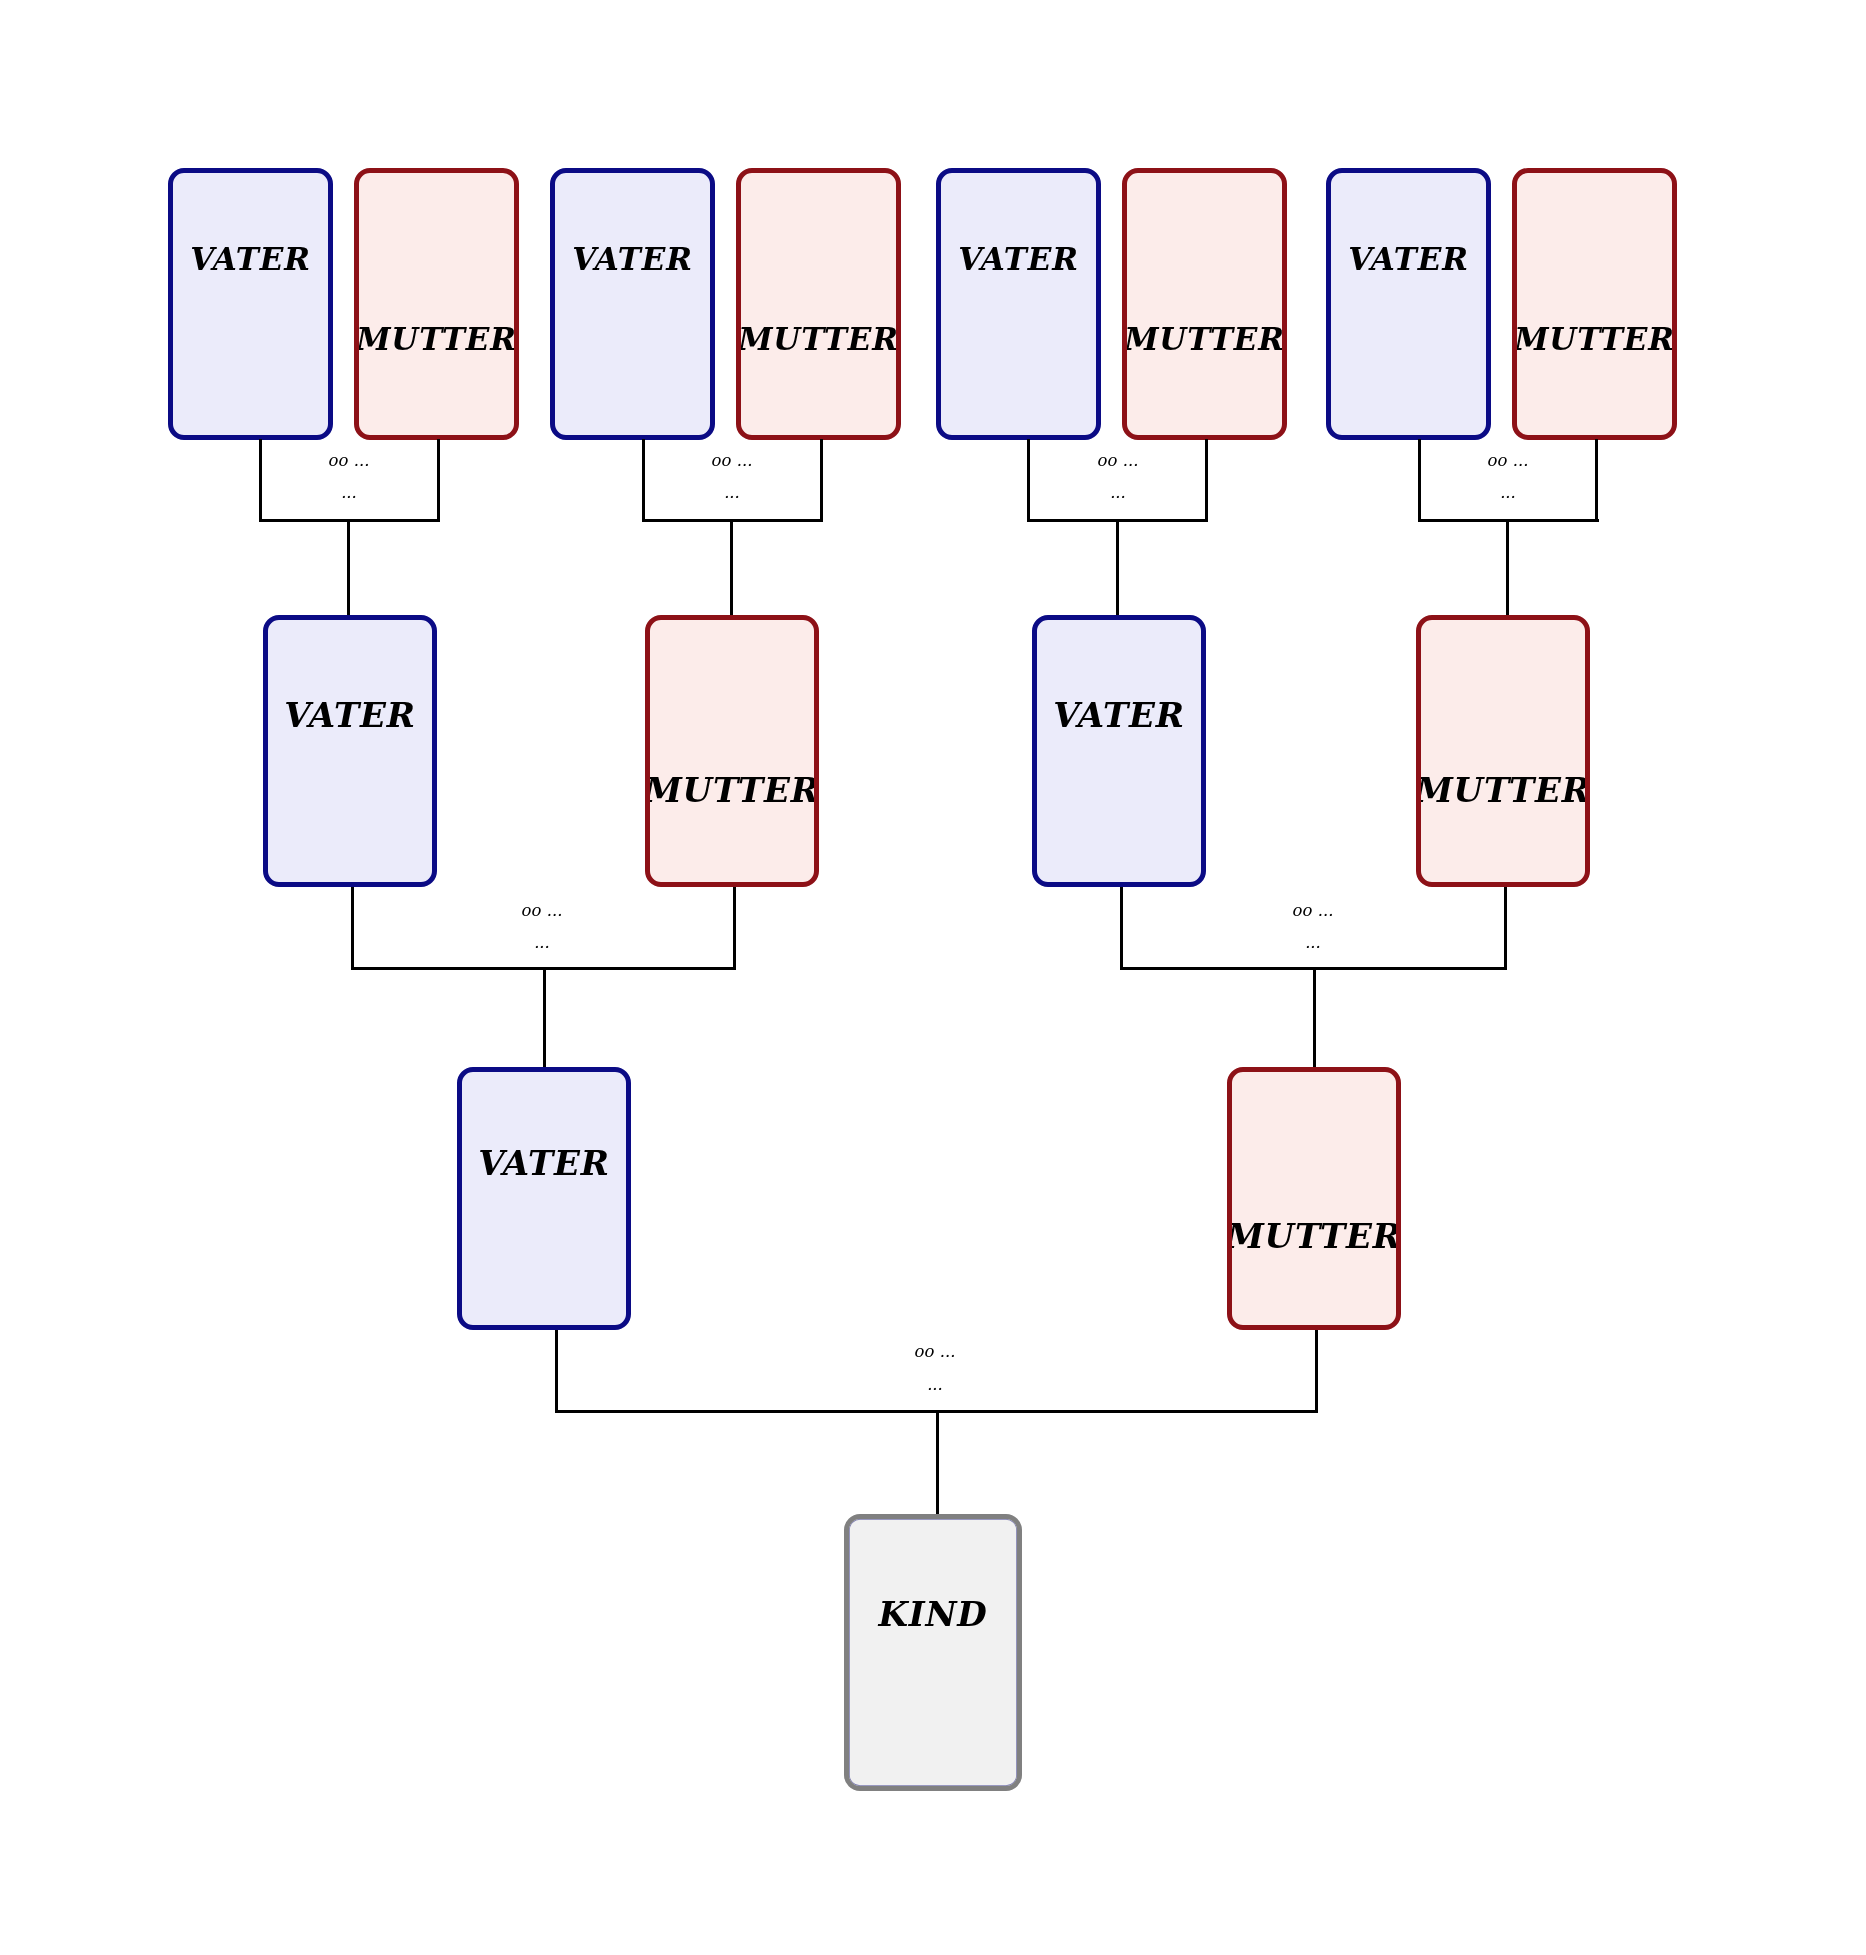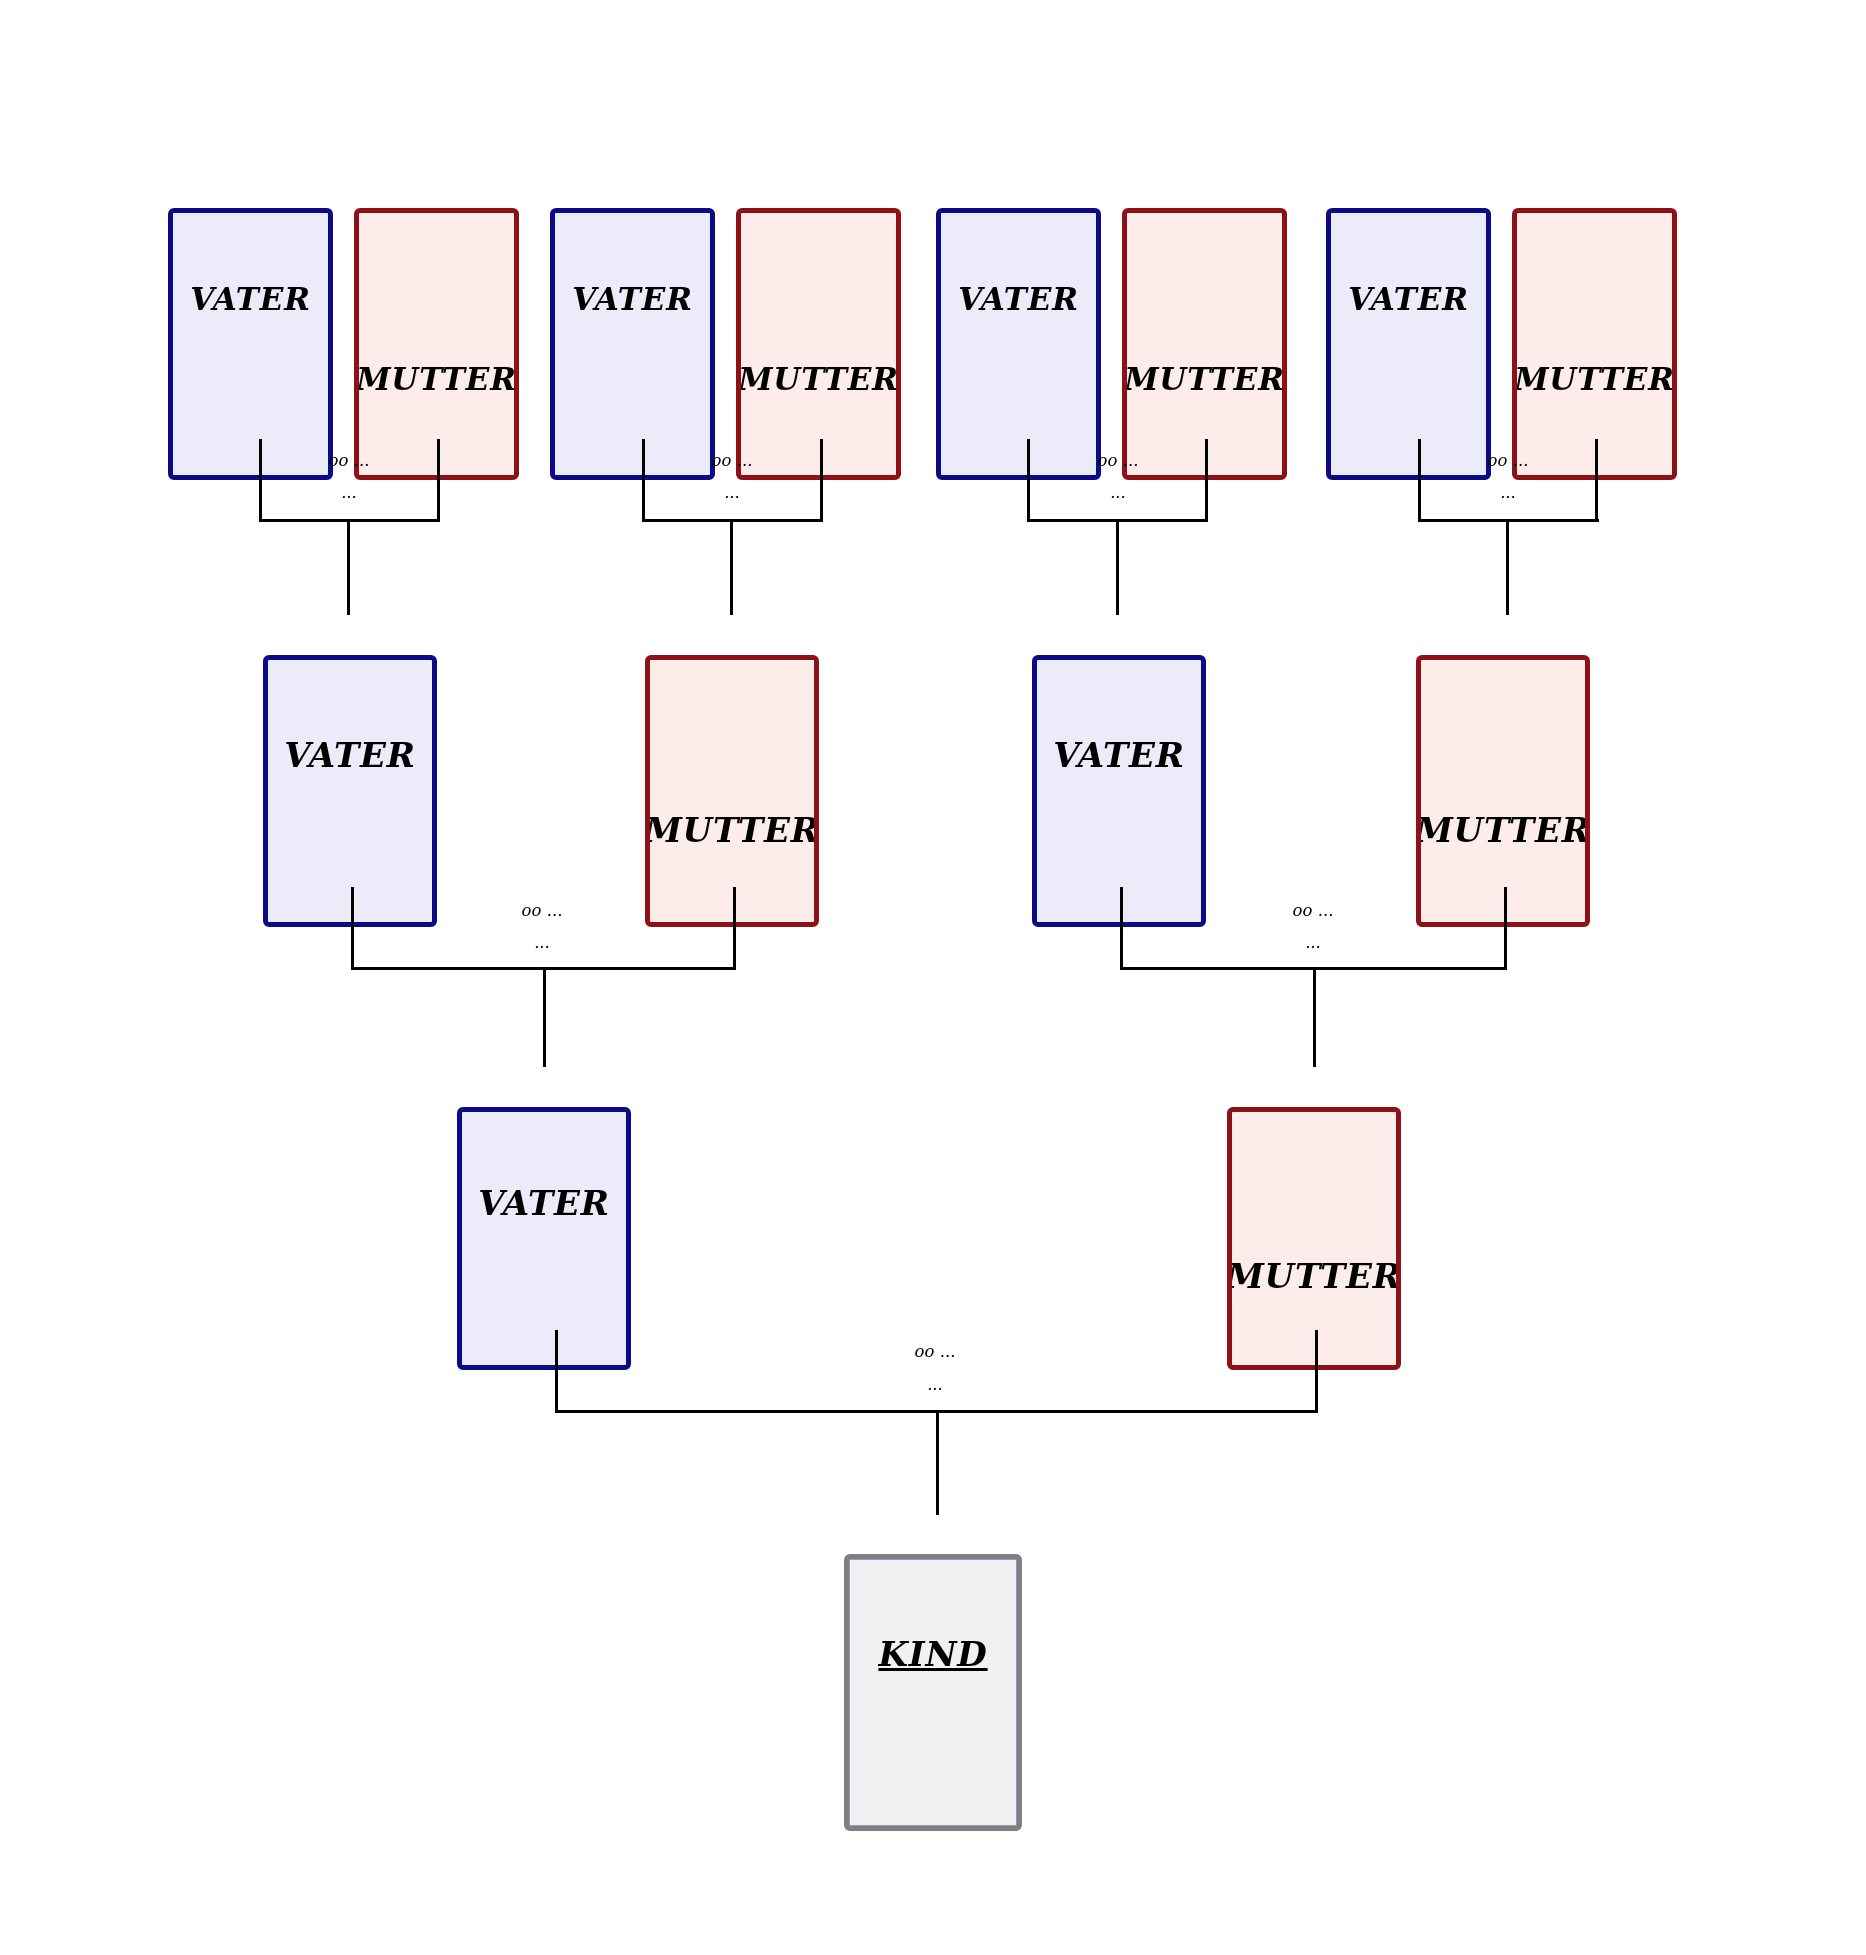--- a/index.html
+++ b/index.html
@@ -8,26 +8,25 @@
     position:relative;
     width:1867px;
     height:1955px;
     background:#ffffff;
     overflow:hidden;
   }
   
   .node{
     position:absolute;
     box-sizing:border-box;
-    border-radius:6px;
+    border-radius:16px;
     display:flex;
     align-items:flex-start;
     justify-content:center;
     overflow:hidden;
-    margin-top:40px;
   }
   .node .label{
     font-family:"DejaVu Serif","Liberation Serif",serif;
     font-style:italic;
     font-weight:700;
     letter-spacing:0.8px;
     color:#000000;
     white-space:nowrap;
     text-align:center;
     line-height:1;
@@ -45,21 +44,21 @@
   .node.child{
     border:5.4px solid #808080;
     background:#f1f1f1;
     box-shadow:inset 0 0 0 0.8px #7b7bb0;
   }
 
   
   .gen4 .label{font-size:31px;padding-top:71px;}
   .gen3 .label{font-size:34px;padding-top:78px;}
   .gen2 .label{font-size:34px;padding-top:74px;}
-  .gen1 .label{font-size:34px;padding-top:78px;text-decoration:underline;}
+  .gen1 .label{font-size:34px;padding-top:78px;}
 
   
   .vline{
     position:absolute;
     background:#000000;
     width:2.9px;
   }
   .hline{
     position:absolute;
     background:#000000;

